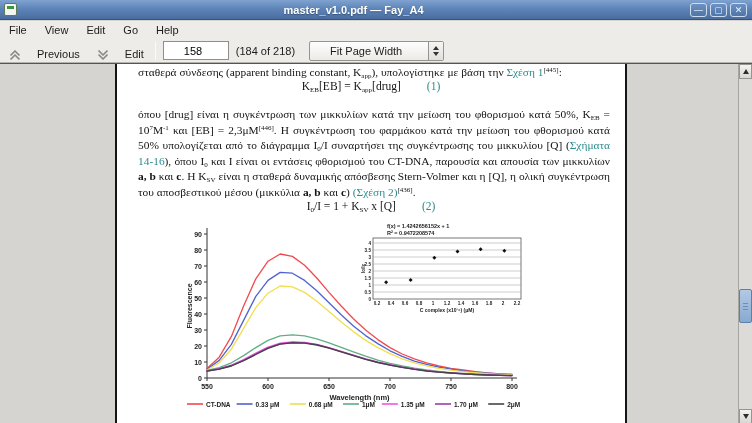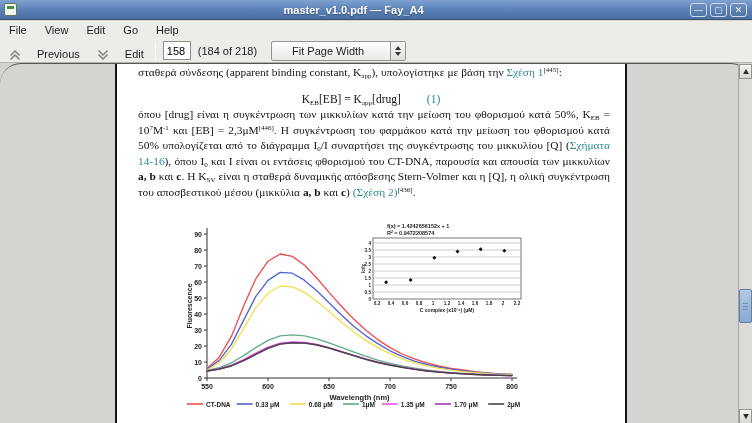--- a/index.html
+++ b/index.html
@@ -25,34 +25,34 @@
   .menubar { position:absolute; left:0; top:21px; width:752px; height:18px; background:#eeece8;
     display:flex; align-items:center; font-size:11px; color:#1c1c1c; }
   .menu-item { padding:8px 9px; }
 
   
   .toolbar { position:absolute; left:0; top:39px; width:752px; height:24px; background:#eeece8;
     border-bottom:1px solid #b5b3ae; display:flex; align-items:center; font-size:11px; color:#1c1c1c; }
   .tbtn { display:flex; align-items:flex-start; gap:15px; padding:2px 7px; border:1px solid transparent; border-radius:2px;margin-top:8px; }
   .tbtn svg { display:block; }
   .tsep { width:1px; height:18px; background:#b9b7b2; border-right:1px solid #fbfaf8; margin:0 7px 0 3px; }
-  .page-input { width:28px; height:19px; border:1px solid #908e88; background:#ffffff; font-size:11px;
-    padding:0 3px; font-family:"Liberation Sans",sans-serif; }
+  .page-input { width:66px; height:19px; border:1px solid #908e88; background:#ffffff; font-size:11px;
+    padding:0 20px; font-family:"Liberation Sans",sans-serif; }
   .page-of { margin-left:7px; }
   .zoombox { margin-left:14px; height:20px; display:flex; align-items:center;
     border:1px solid #969490; border-radius:2px; background:linear-gradient(#fefefe,#eceae6);padding-left:12px; }
   .zoombox .zlabel { padding:0 26px 0 8px; font-size:11px; }
   .zspin { width:15px; align-self:stretch; border-left:1px solid #969490; display:flex; flex-direction:column;
     align-items:center; justify-content:center; gap:2px; background:linear-gradient(#f6f5f2,#e2e0db); }
   .tri-up { width:0; height:0; border-left:3px solid transparent; border-right:3px solid transparent; border-bottom:4px solid #333; }
   .tri-dn { width:0; height:0; border-left:3px solid transparent; border-right:3px solid transparent; border-top:4px solid #333; }
 
   
   .docarea { position:absolute; left:0; top:63px; width:752px; height:360px; background:#d6d4d0;
-    border-top:1px solid #57554f;border-radius:21px; }
+    border-top:1px solid #57554f; }
   .page { position:absolute; left:115px; top:0; width:512px; height:360px; background:#ffffff;
     border-left:2px solid #151515; border-right:2px solid #151515;
     font-family:"Liberation Serif", serif; color:#131313; }
   .tline { position:absolute; left:21px; right:15px; font-size:11.4px; line-height:15px; }
   .eq { position:absolute; left:0; width:100%; text-align:center; font-size:11.5px; }
   .para { position:absolute; left:21px; right:15px; text-align:justify; font-size:11.4px; line-height:15.6px; }
   .page sub { font-size:7px; line-height:0; vertical-align:-2px; }
   .page sup { font-size:7px; line-height:0; vertical-align:4px; }
   .page .link { color:#2b8b8c; }
   .page .b { font-weight:bold; }
@@ -123,22 +123,23 @@
       <span class="zspin">
         <span class="tri-up"></span>
           <span class="tri-dn"></span>
       </span>
     </div>
   </div>
 
   <div class="docarea">
     <div class="page">
       <div class="tline" style="top:1px;"><span>σταθερά σύνδεσης (apparent binding constant, K</span><sub>app</sub><span>), υπολογίστηκε με βάση την </span><span class="link">Σχέση 1</span><sup>[445]</sup><span>:</span></div>
-      <div class="eq" style="top:29px;"><span>K</span><sub>EB</sub><span>[EB] = K</span><sub>app</sub><span>[drug]</span><span class="link gap">(1)</span></div>
+      <div class="eq" style="top:16px;"><span>K</span><sub>EB</sub><span>[EB] = K</span><sub>app</sub><span>[drug]</span><span class="link gap">(1)</span></div>
       <div class="para" style="top:43px;"><span>όπου [drug] είναι η συγκέντρωση των μικκυλίων κατά την μείωση του φθορισμού κατά 50%, K</span><sub>EB</sub><span> = 10</span><sup>7</sup><span>M</span><sup>-1</sup><span> και [EB] = 2,3μΜ</span><sup>[446]</sup><span>. Η συγκέντρωση του φαρμάκου κατά την μείωση του φθορισμού κατά 50% υπολογίζεται από το διάγραμμα I</span><sub>0</sub><span>/I συναρτήσει της συγκέντρωσης του μικκυλίου [Q] (</span><span class="link">Σχήματα 14-16</span><span>), όπου I</span><sub>0</sub><span> και I είναι οι εντάσεις φθορισμού του CT-DNA, παρουσία και απουσία των μικκυλίων </span><span class="b">a, b</span><span> και </span><span class="b">c</span><span>. Η K</span><sub>SV</sub><span> είναι η σταθερά δυναμικής απόσβεσης Stern-Volmer και η [Q], η ολική συγκέντρωση του αποσβεστικού μέσου (μικκύλια </span><span class="b">a, b</span><span> και </span><span class="b">c</span><span>) </span><span class="link">(Σχέση 2)</span><sup>[436]</sup><span>.</span></div>
+      <div class="eq" style="top:136px;"><span>I</span><sub>0</sub><span>/I = 1 + K</span><sub>SV</sub><span> x [Q]</span><span class="link gap">(2)</span></div>
       <div class="figure">
         <svg id="chart-svg" width="342" height="198" viewBox="0 0 342 198">
             <g>
               <line x1="22" y1="12" x2="22" y2="162" stroke="#333" stroke-width="1"></line>
               <line x1="22" y1="162" x2="332" y2="162" stroke="#333" stroke-width="1"></line>
               <line x1="19" y1="162" x2="22" y2="162" stroke="#333" stroke-width="1"></line>
               <text x="17" y="164.5" font-size="7" font-family="Liberation Sans, sans-serif" font-weight="bold" fill="#222" text-anchor="end">0</text>
               <line x1="19" y1="146" x2="22" y2="146" stroke="#333" stroke-width="1"></line>
               <text x="17" y="148.5" font-size="7" font-family="Liberation Sans, sans-serif" font-weight="bold" fill="#222" text-anchor="end">10</text>
               <line x1="19" y1="130" x2="22" y2="130" stroke="#333" stroke-width="1"></line>

